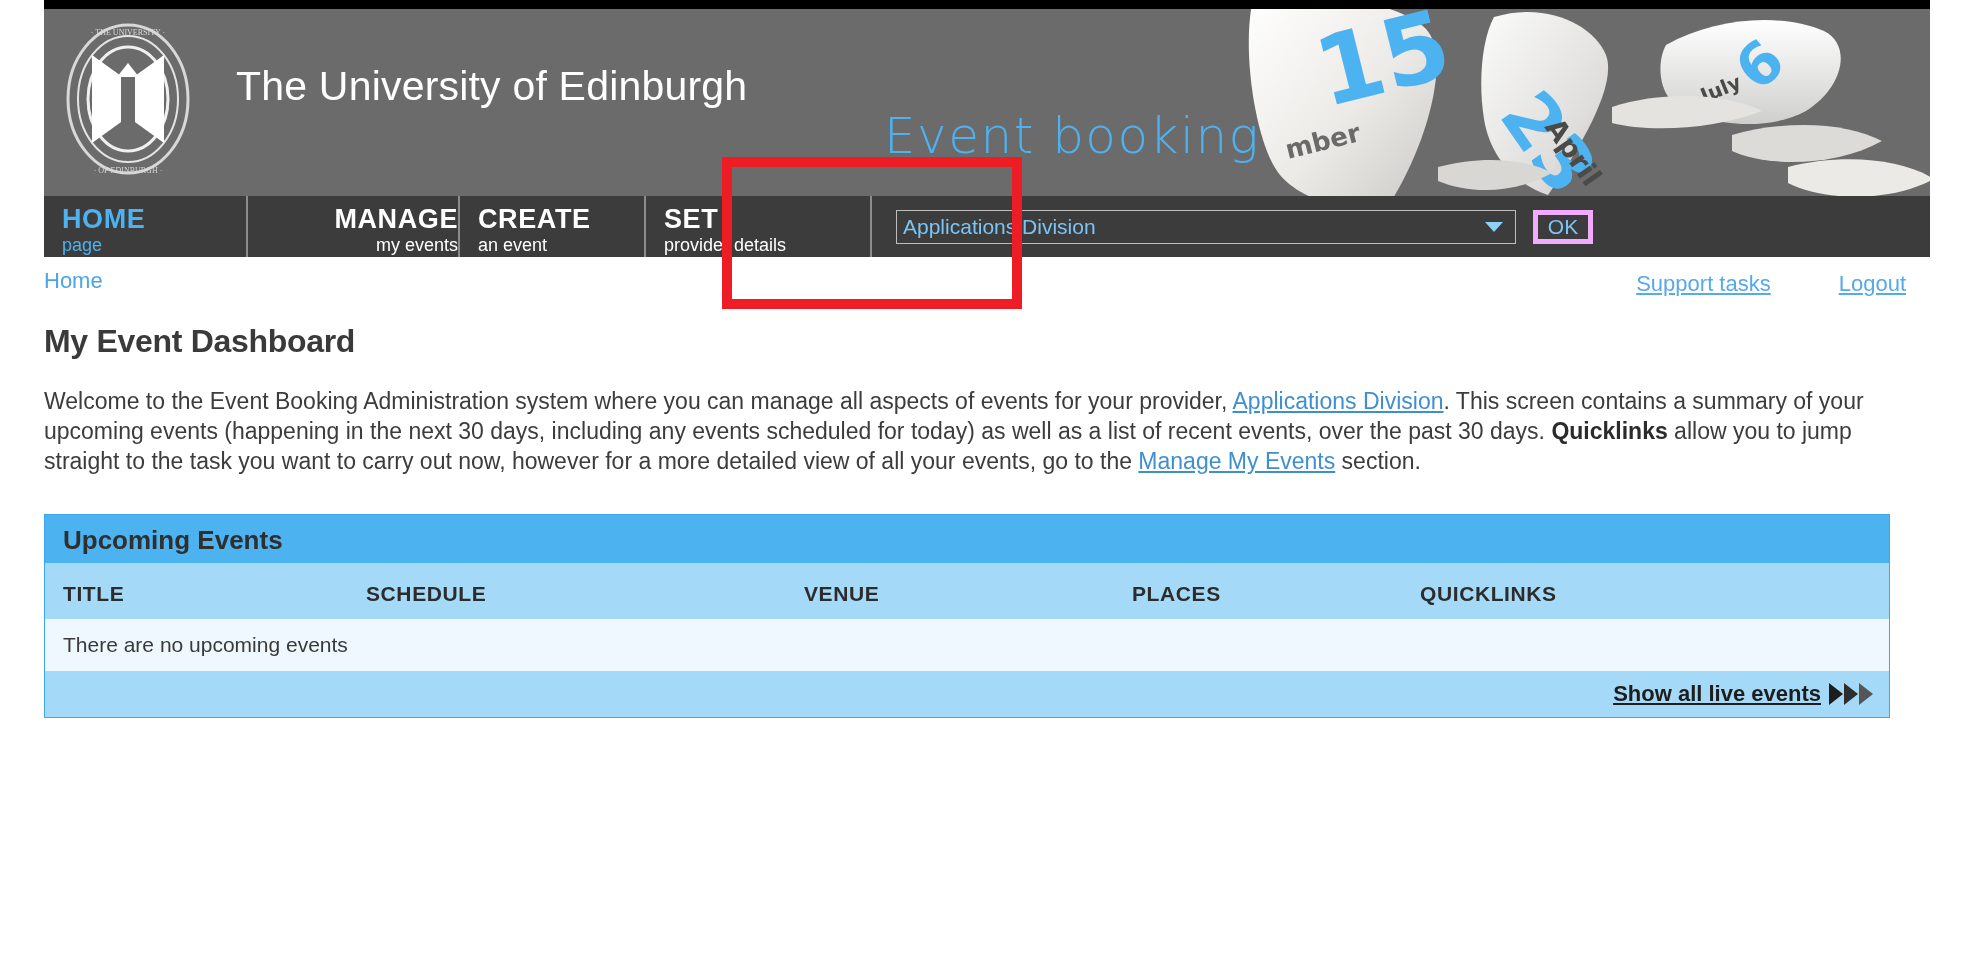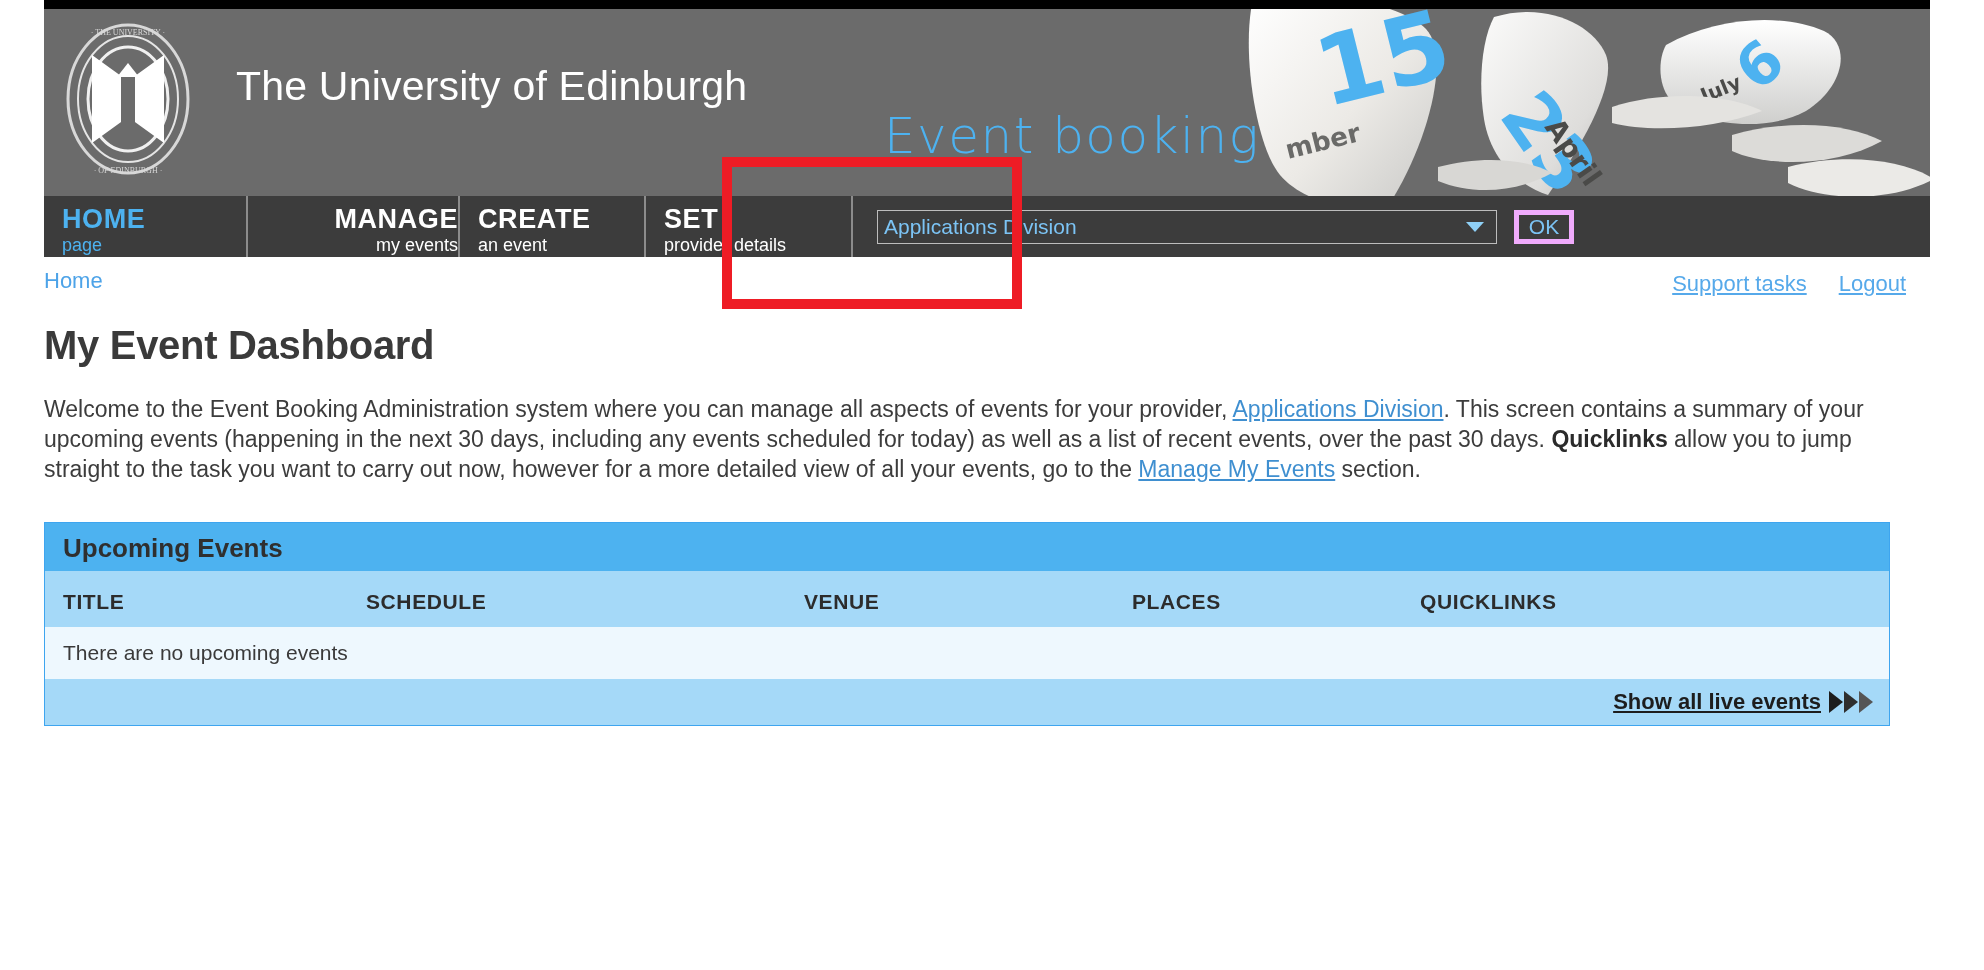--- a/index.html
+++ b/index.html
@@ -109,21 +109,21 @@
     font-weight: normal;
     line-height: 1.25;
     margin-top: 1px;
   }
   .nav-item.active .nav-top { color: #4db2f0; }
   .nav-item.active .nav-sub { color: #4db2f0; }
 
   .nav-home    { width: 204px; }
   .nav-manage  { width: 212px; text-align: right; }
   .nav-create  { width: 186px; }
-  .nav-set     { width: 207px; }
+  .nav-set     { width: 226px; }
 
   .provider-wrap {
     display: flex;
     align-items: center;
     padding-left: 24px;
     flex: 1;
   }
   .provider-select {
     width: 620px;
     height: 34px;
@@ -187,37 +187,37 @@
   }
   .crumb {
     color: #4da3e8;
     font-size: 22px;
     margin-left: 0;
     cursor: pointer;
   }
   .crumb-right {
     margin-left: auto;
     display: flex;
-    gap: 32px;
+    gap: 68px;
     padding-right: 24px;
     margin-top: 6px;
   }
   .crumb-right a {
     color: #56a9ea;
     font-size: 22px;
     text-decoration: underline;
     cursor: pointer;
   }
 
   
   .content {
     padding: 0;
   }
   h1.page-title {
-    font-size: 40px;
+    font-size: 32px;
     font-weight: bold;
     color: #3a3a3a;
     margin: 18px 0 26px 0;
     letter-spacing: -0.3px;
   }
   p.intro {
     font-size: 23px;
     line-height: 30px;
     color: #3c3c3c;
     margin: 0 0 0 0;

